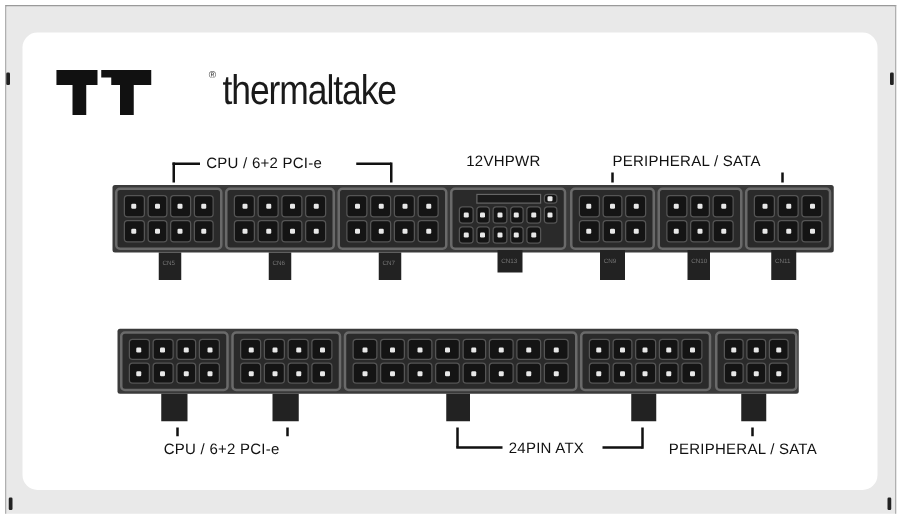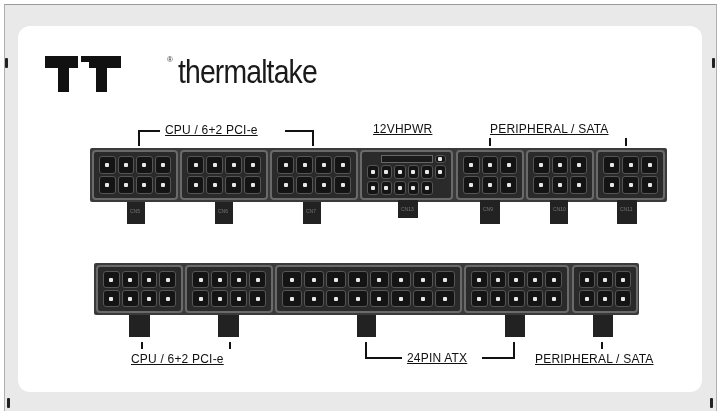--- a/index.html
+++ b/index.html
@@ -4,21 +4,21 @@
 <style>
   html,body{margin:0;padding:0;}
   body{width:720px;height:415px;background:#ffffff;position:relative;overflow:hidden;font-family:"Liberation Sans",sans-serif;}
   .frame{position:absolute;left:4px;top:4px;width:711px;height:406px;background:#e9e9e9;border-top:1px solid #9a9a9a;border-left:1px solid #b0b0b0;border-right:1px solid #b0b0b0;}
   .panel{position:absolute;left:18px;top:26px;width:684px;height:366px;background:#ffffff;border-radius:12px;}
   .screw{position:absolute;width:3px;height:10px;background:#222;border-radius:1px;}
   .logo{position:absolute;left:45px;top:56px;}
   .logo-mark{position:absolute;left:0;top:0;width:80px;height:36px;}
   .reg{position:absolute;left:122px;top:-1px;font-size:8px;color:#333;}
   .brand{position:absolute;left:133px;top:-3px;font-size:33px;color:#1a1a1a;letter-spacing:-1px;font-family:"Liberation Sans",sans-serif;white-space:nowrap;transform:scaleX(0.86);transform-origin:left top;}
-  .lbl{position:absolute;font-size:12px;color:#111;white-space:nowrap;letter-spacing:0.2px;text-decoration:underline;}
+  .lbl{position:absolute;font-size:12px;color:#111;white-space:nowrap;letter-spacing:0.2px;}
   .line{position:absolute;background:#111;}
   .conn-strip{position:absolute;background:#3a3a3a;border-radius:2px;}
   .conn{position:absolute;background:#2a2a2a;border:2px solid #6a6a6a;border-radius:4px;box-sizing:border-box;display:grid;gap:2px;padding:4px 5px;}
   .pin{background:#141414;border:1px solid #555;border-radius:3px;position:relative;}
   .pin::after{content:"";position:absolute;left:50%;top:50%;width:4px;height:4px;margin:-2px 0 0 -2px;background:#e8e8e8;border-radius:1px;}
   .tab{position:absolute;background:#222;width:18px;height:22px;}
   .tab span{position:absolute;left:3px;top:6px;font-size:5px;color:#777;}
 </style>
 </head>
 <body>

